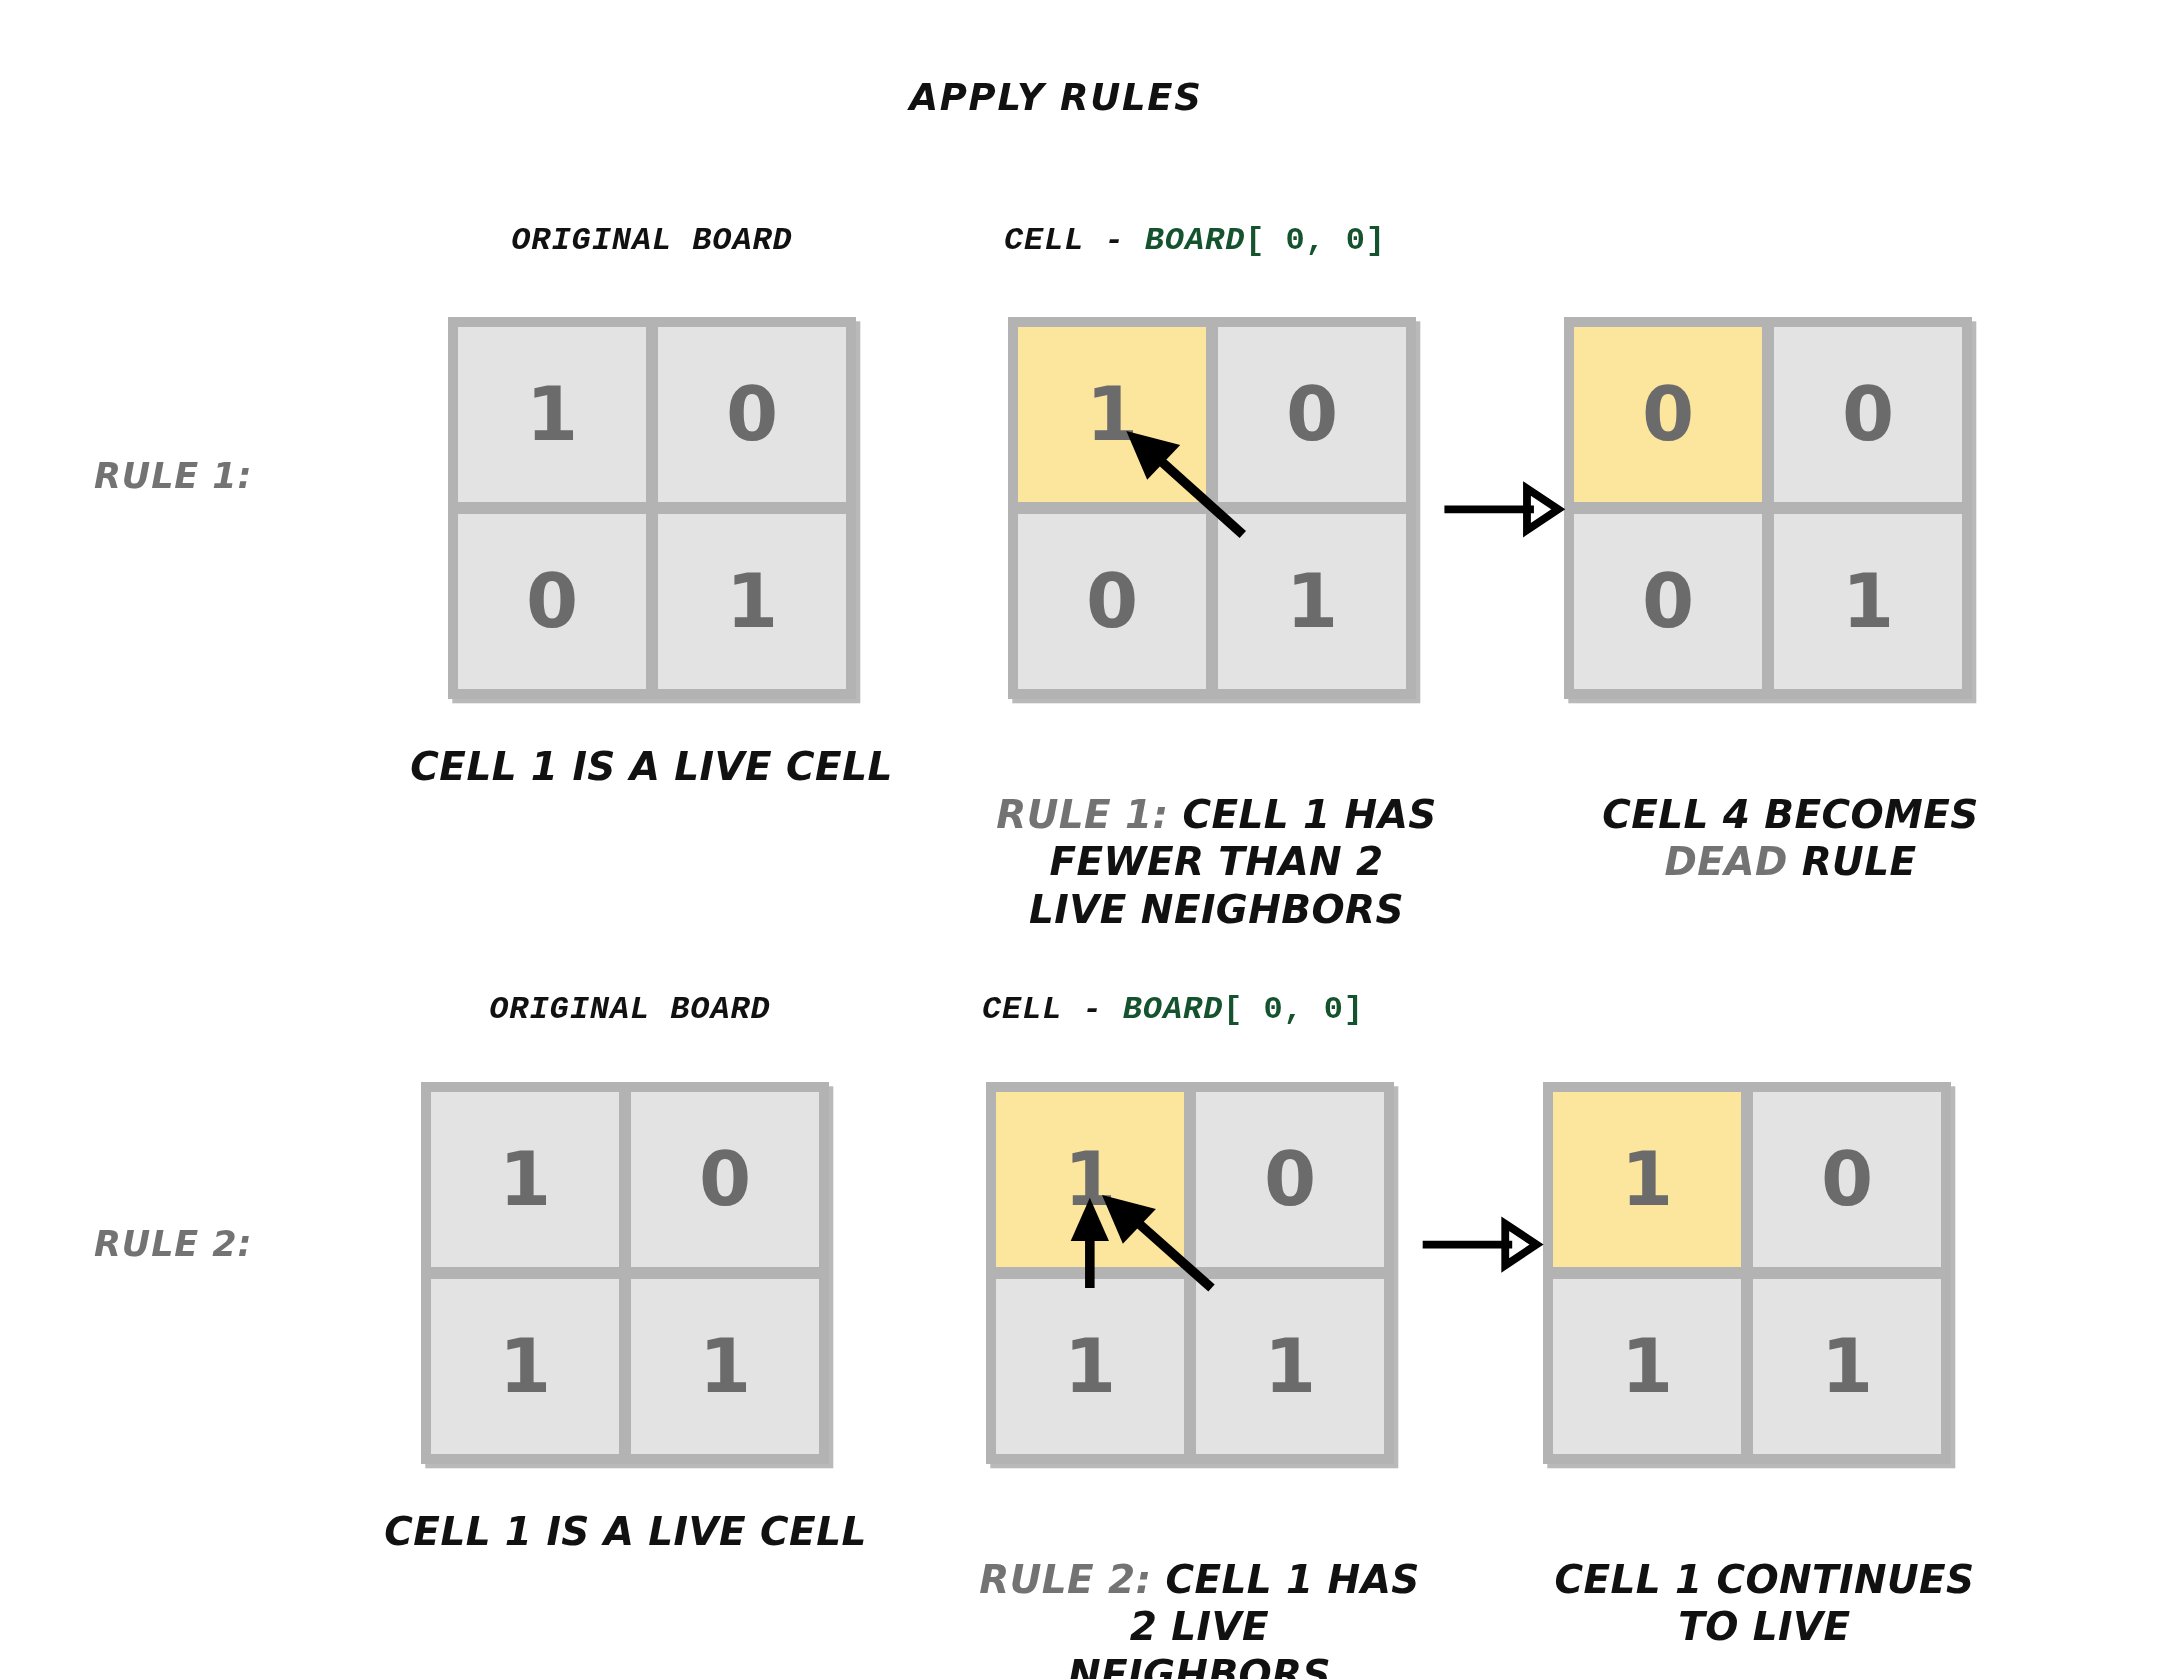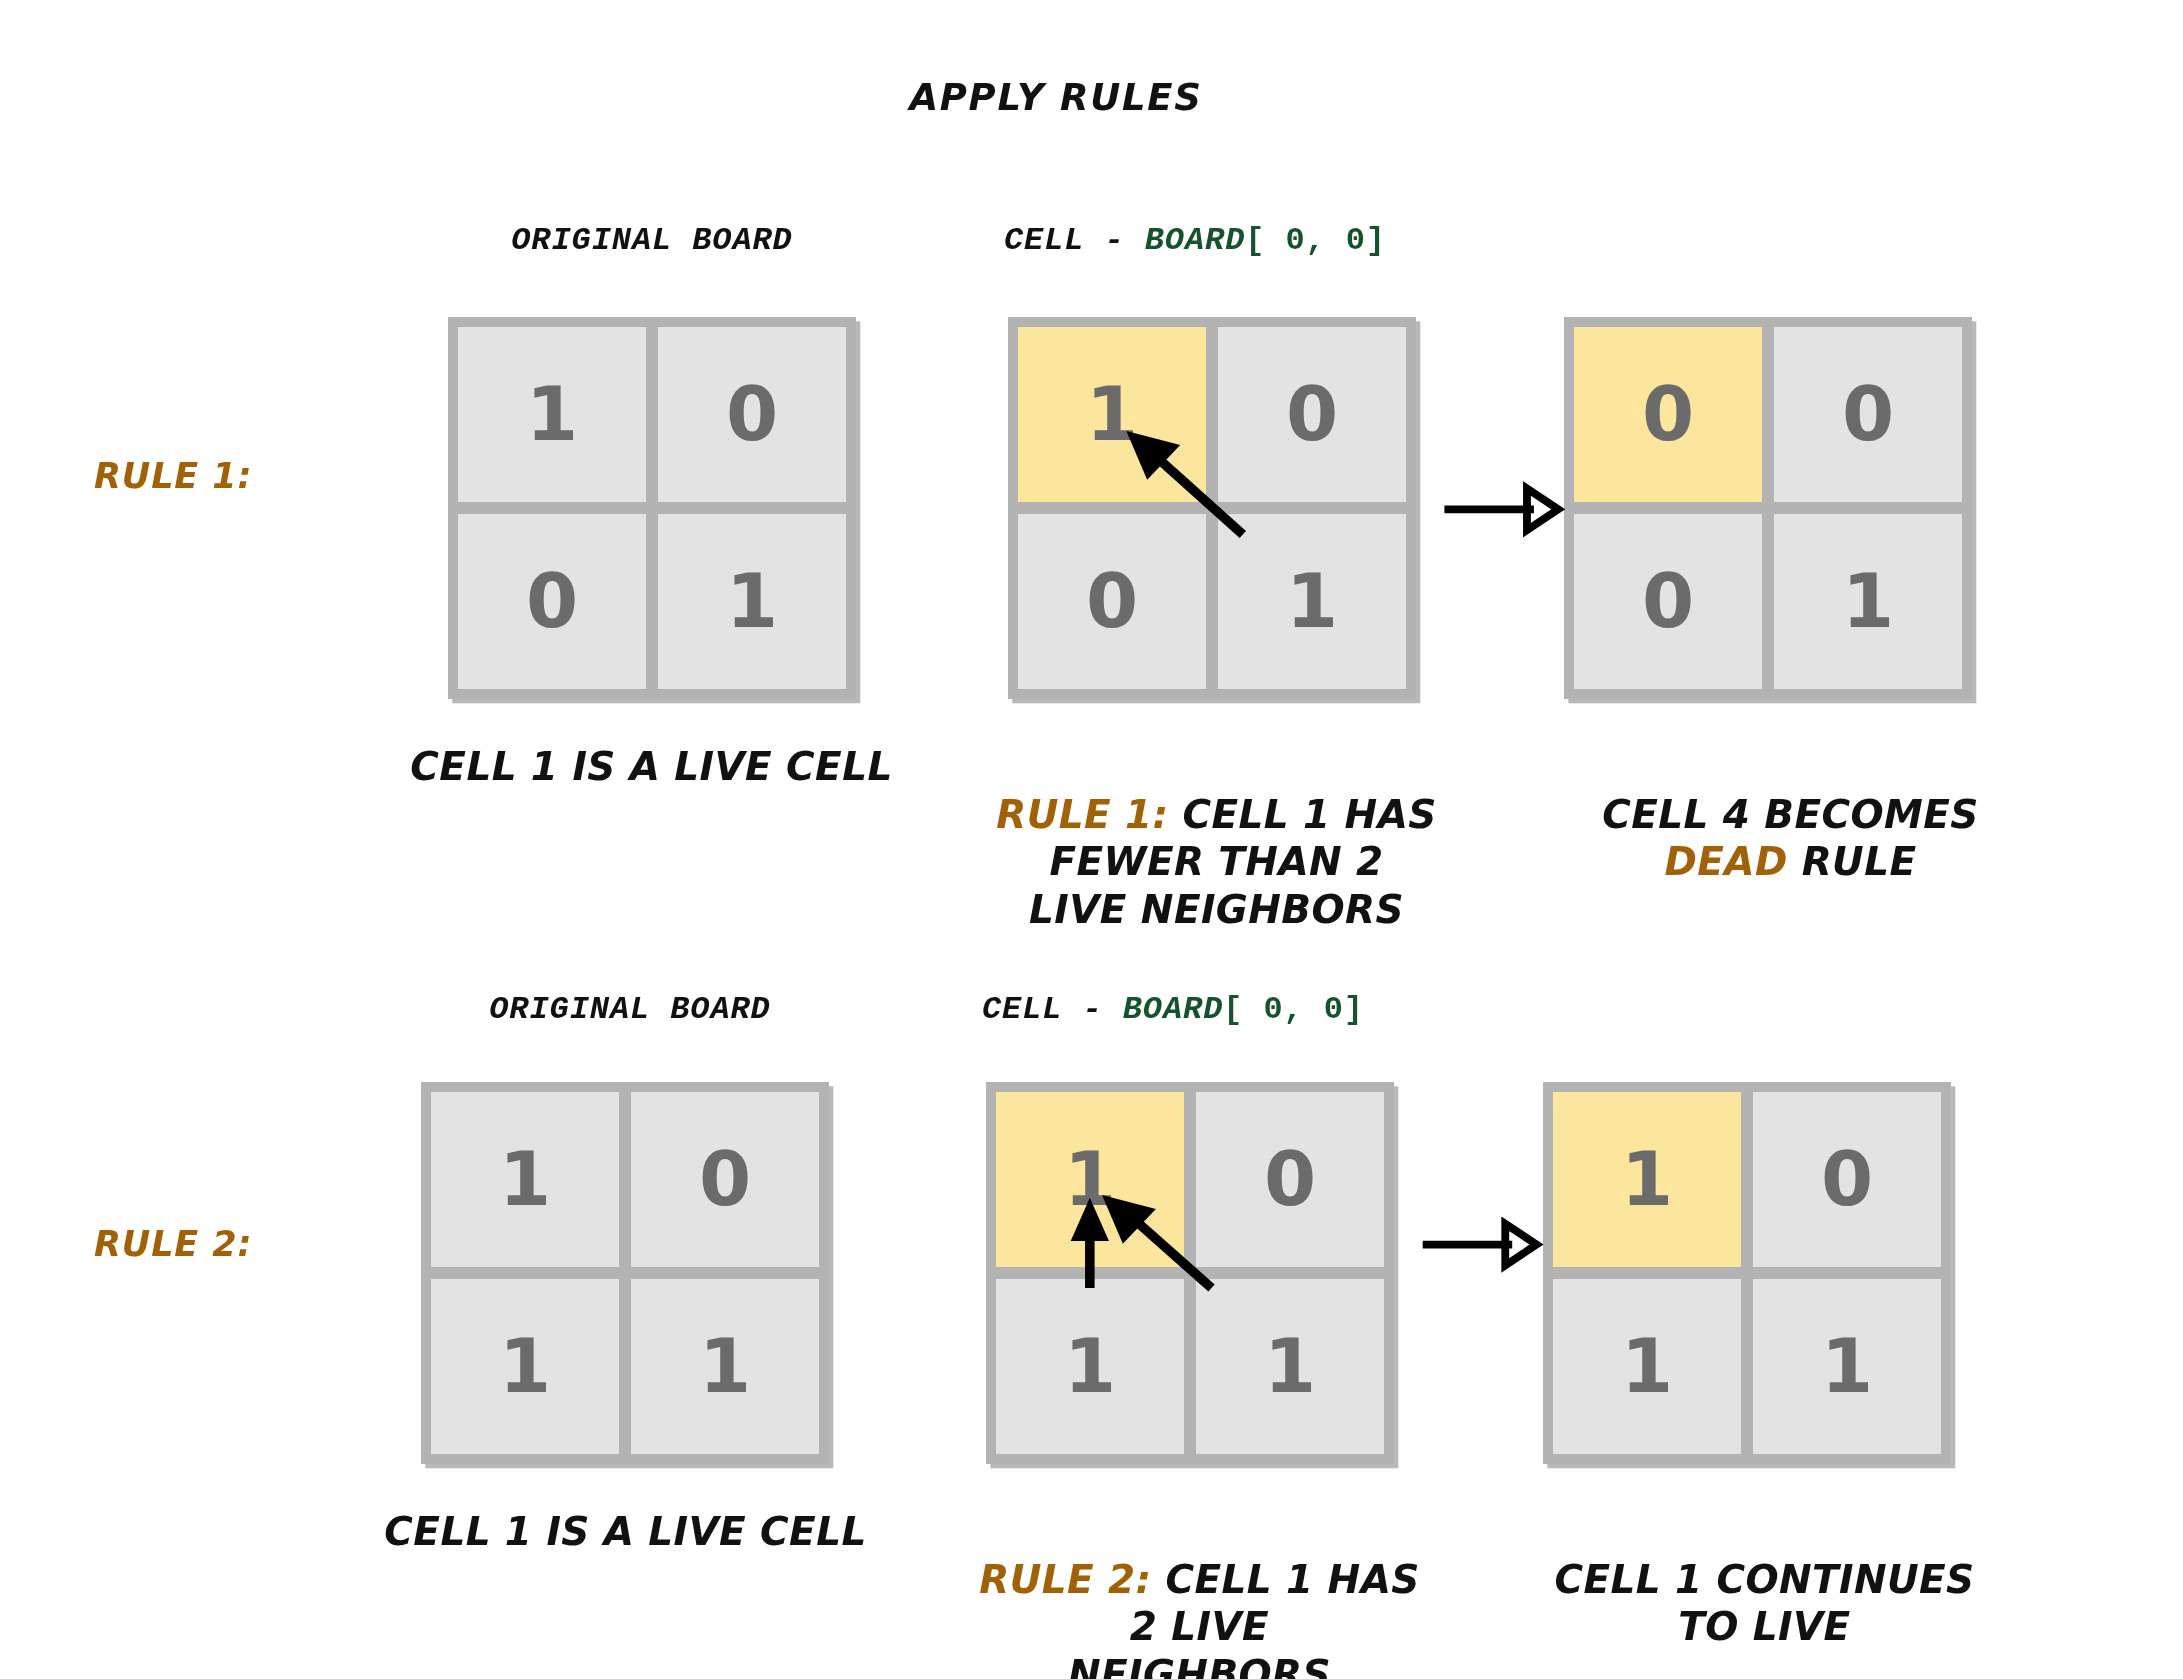--- a/index.html
+++ b/index.html
@@ -16,21 +16,21 @@
   }
 
   
   .hand {
     font-family: "DejaVu Sans", sans-serif;
     font-weight: 700;
     font-style: italic;
     color: #111111;
     letter-spacing: 0.4px;
   }
-  .red { color: #a16207; }
+  .red { color: #737373; }
   .blue { color: #14532d; }
 
   
   #apply-rules-title {
     position: absolute;
     top: 76px;
     left: 0;
     width: 2112px;
     text-align: center;
     font-size: 37px;

